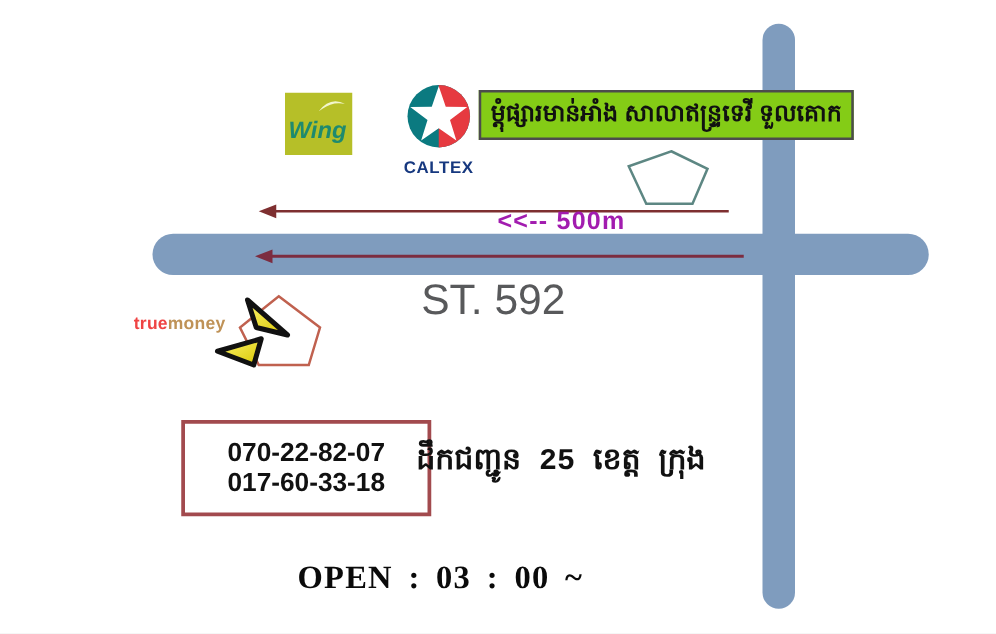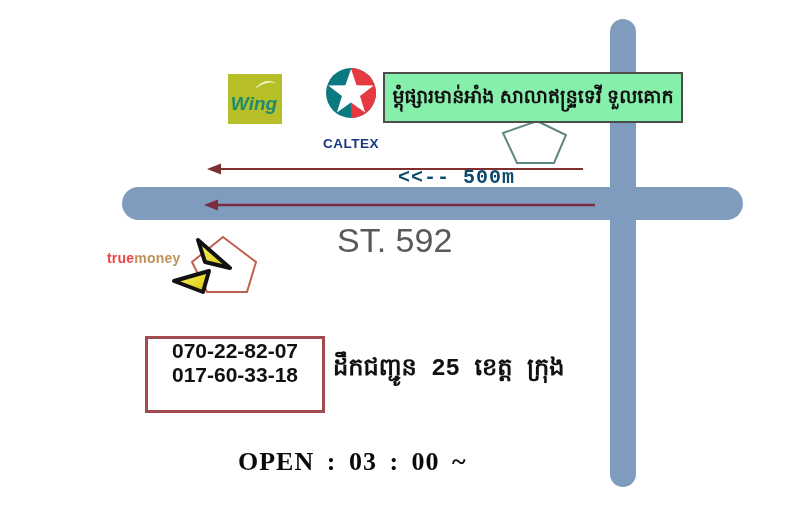--- a/index.html
+++ b/index.html
@@ -10,46 +10,46 @@
   }
   .abs{position:absolute;}
   
   .road{position:absolute;background:#7f9cbe;z-index:1;}
   .road-h{left:122px;top:187px;width:621px;height:33px;border-radius:17px;}
   .road-v{left:610px;top:19px;width:26px;height:468px;border-radius:13px;}
   
   .overlay{position:absolute;left:0;top:0;width:797px;height:507px;z-index:3;pointer-events:none;}
   
   .landmark-box{
-    left:383px;top:72px;width:300px;height:51px;background:#86efac;
+    left:383px;top:72px;width:300px;height:40px;background:#84cc16;
     border:2px solid #4c4c4c;display:flex;align-items:center;justify-content:center;
     z-index:4;box-sizing:border-box;
   }
   .landmark-box span{font-weight:bold;font-size:19px;color:#111;white-space:nowrap;}
   
   .wing{left:228px;top:74px;width:54px;height:50px;z-index:4;text-decoration:underline;}
   
   .caltex{left:323px;top:66px;width:56px;z-index:4;text-align:center;}
-  .caltex-word{font-size:13.5px;font-weight:bold;color:#16387f;letter-spacing:0.5px;margin-top:12px;}
+  .caltex-word{font-size:13.5px;font-weight:bold;color:#16387f;letter-spacing:0.5px;margin-top:1px;}
   
-  .dist{left:398px;top:166px;font-size:20px;font-weight:bold;color:#0c4a6e;letter-spacing:1px;z-index:4;font-family:Liberation Mono, monospace;}
+  .dist{left:398px;top:166px;font-size:20px;font-weight:bold;color:#a21caf;letter-spacing:1px;z-index:4;}
   
   .street{left:337px;top:221px;font-size:34px;color:#58595b;z-index:4;}
   
   .truemoney{left:107px;top:250px;font-size:14px;font-weight:bold;z-index:4;letter-spacing:0.2px;}
   .t-red{color:#ef4444;}
   .t-gold{color:#bf9257;margin-top:16px;}
   
   .tklogo{left:160px;top:230px;width:110px;height:75px;z-index:4;}
   
   .tkname{left:147px;top:296px;font-size:24px;color:#3c3c3c;letter-spacing:0.5px;z-index:4;}
   
   .phonebox{
-    left:145px;top:336px;width:180px;height:77px;border:3px solid #a24a4e;
-    background:#fff;display:flex;flex-direction:column;justify-content:flex-start;
+    left:145px;top:336px;width:200px;height:77px;border:3px solid #a24a4e;
+    background:#fff;display:flex;flex-direction:column;justify-content:center;
     align-items:center;z-index:4;box-sizing:border-box;
   }
   .phone{font-size:21px;font-weight:bold;color:#111;white-space:nowrap;}
   
   .delivery{left:333px;top:352px;font-size:24px;font-weight:bold;color:#111;z-index:4;font-family:Liberation Mono, monospace;}
   
   .open{
     left:238px;top:447px;font-size:26px;font-weight:bold;color:#0a0a0a;
     font-family:"Liberation Serif","DejaVu Serif",serif;letter-spacing:1px;word-spacing:5px;z-index:4;
   }

